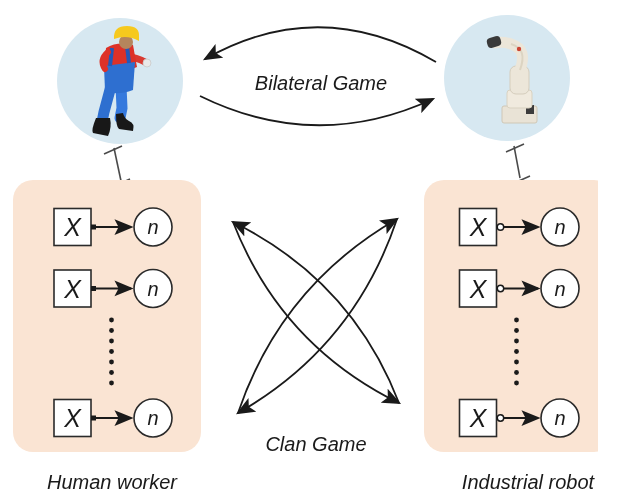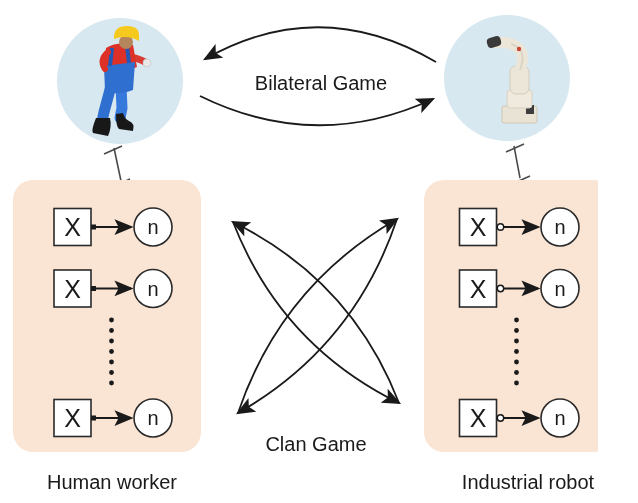--- a/index.html
+++ b/index.html
@@ -1,18 +1,18 @@
 <!DOCTYPE html>
 <html><head>
 <meta charset="utf-8">
 <style>
   html,body{margin:0;padding:0;background:#ffffff;}
   .canvas{
     position:relative;width:598px;height:503px;background:#ffffff;
-    font-family:"Liberation Sans",sans-serif;overflow:hidden;
+    font-family:"Liberation Sans",sans-serif;overflow:hidden;font-style:italic;
   }
   svg{display:block;}
   text{fill:#1a1a1a;font-family:"Liberation Sans",sans-serif;}
   .caption{font-size:20px;text-anchor:middle;}
   .xlbl{font-size:25px;text-anchor:middle;}
   .nlbl{font-size:20px;text-anchor:middle;}
   .arrowline{fill:none;stroke:#1a1a1a;stroke-width:1.8;}
   .rowline{stroke:#1a1a1a;stroke-width:1.8;}
   .node-shape{fill:#ffffff;stroke:#2a2a2a;stroke-width:1.6;}
   .connector{stroke:#4a4a4a;stroke-width:1.6;fill:none;}

